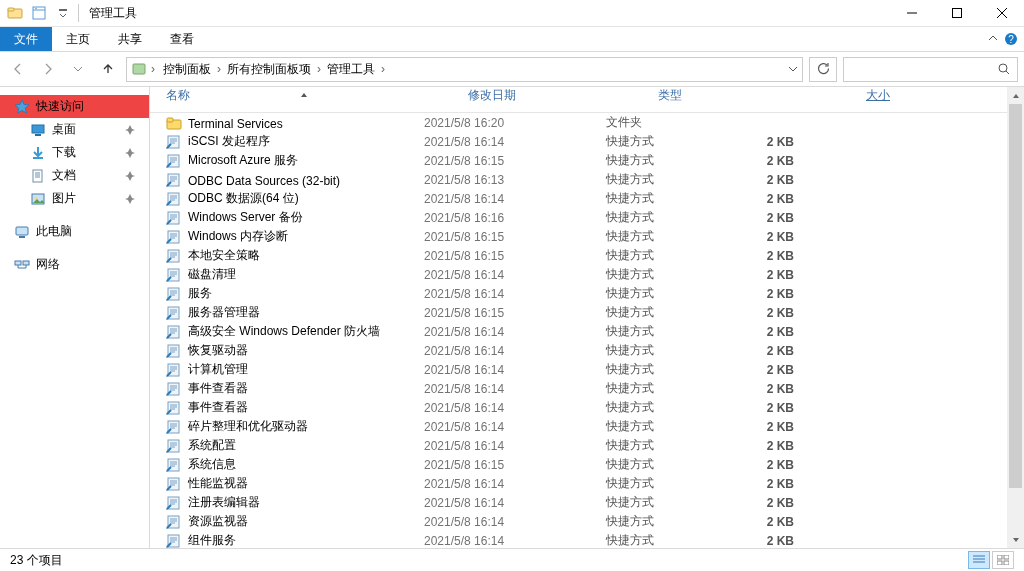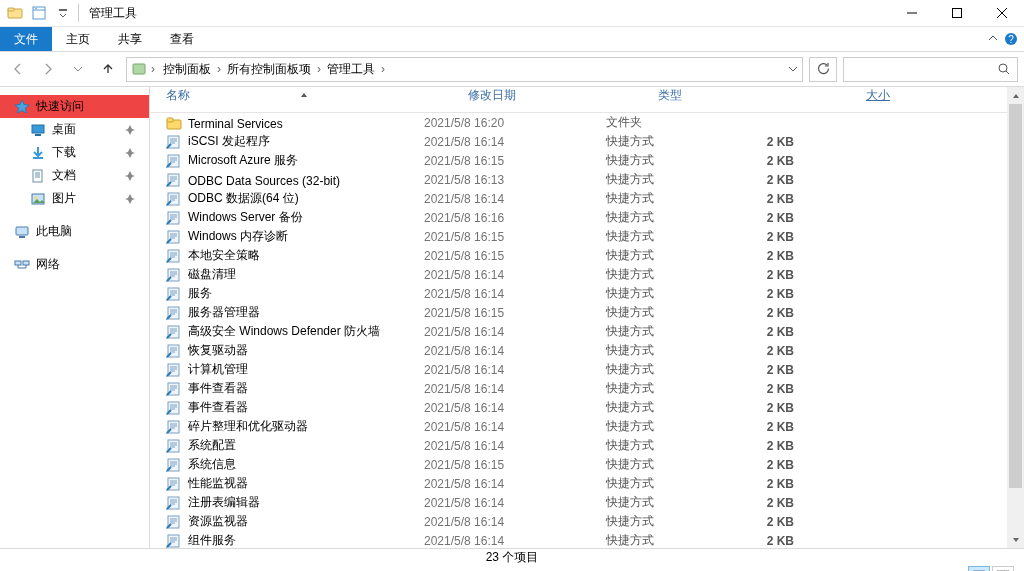--- a/index.html
+++ b/index.html
@@ -61,21 +61,21 @@
   .cell.date { width:146px; color:#737373;}
   .cell.type { width:120px; color:#555;margin-left:36px;}
   .cell.size { width:80px; text-align:right; color:#555;font-weight:bold;}
 
   .scrollbar-v { position:absolute; right:0; top:0; bottom:0; width:17px; background:#f0f0f0; display:flex; flex-direction:column;}
   .sb-btn { height:17px; display:flex; align-items:center; justify-content:center; color:#666;}
   .sb-track { flex:1; position:relative;}
   .sb-thumb { position:absolute; left:2px; right:2px; top:0; height:90%; background:#cdcdcd;}
 
   
-  .status { height:23px; border-top:1px solid #dadada; display:flex; align-items:center; padding:0 10px; font-size:12px;flex-direction:column;}
+  .status { height:23px; border-top:1px solid #dadada; display:flex; align-items:center; padding:0 10px; font-size:12px;}
   .status-right { margin-left:auto; display:flex; gap:2px;}
   .view-btn { width:22px; height:18px; border:1px solid #ccc; display:flex; align-items:center; justify-content:center; background:#fff;}
   .view-btn.active { background:#cde8ff; border-color:#7ab8e8;}
 </style>
 </head>
 <body>
 
 <div class="titlebar">
   <div class="qat">
     <div class="qbtn">

